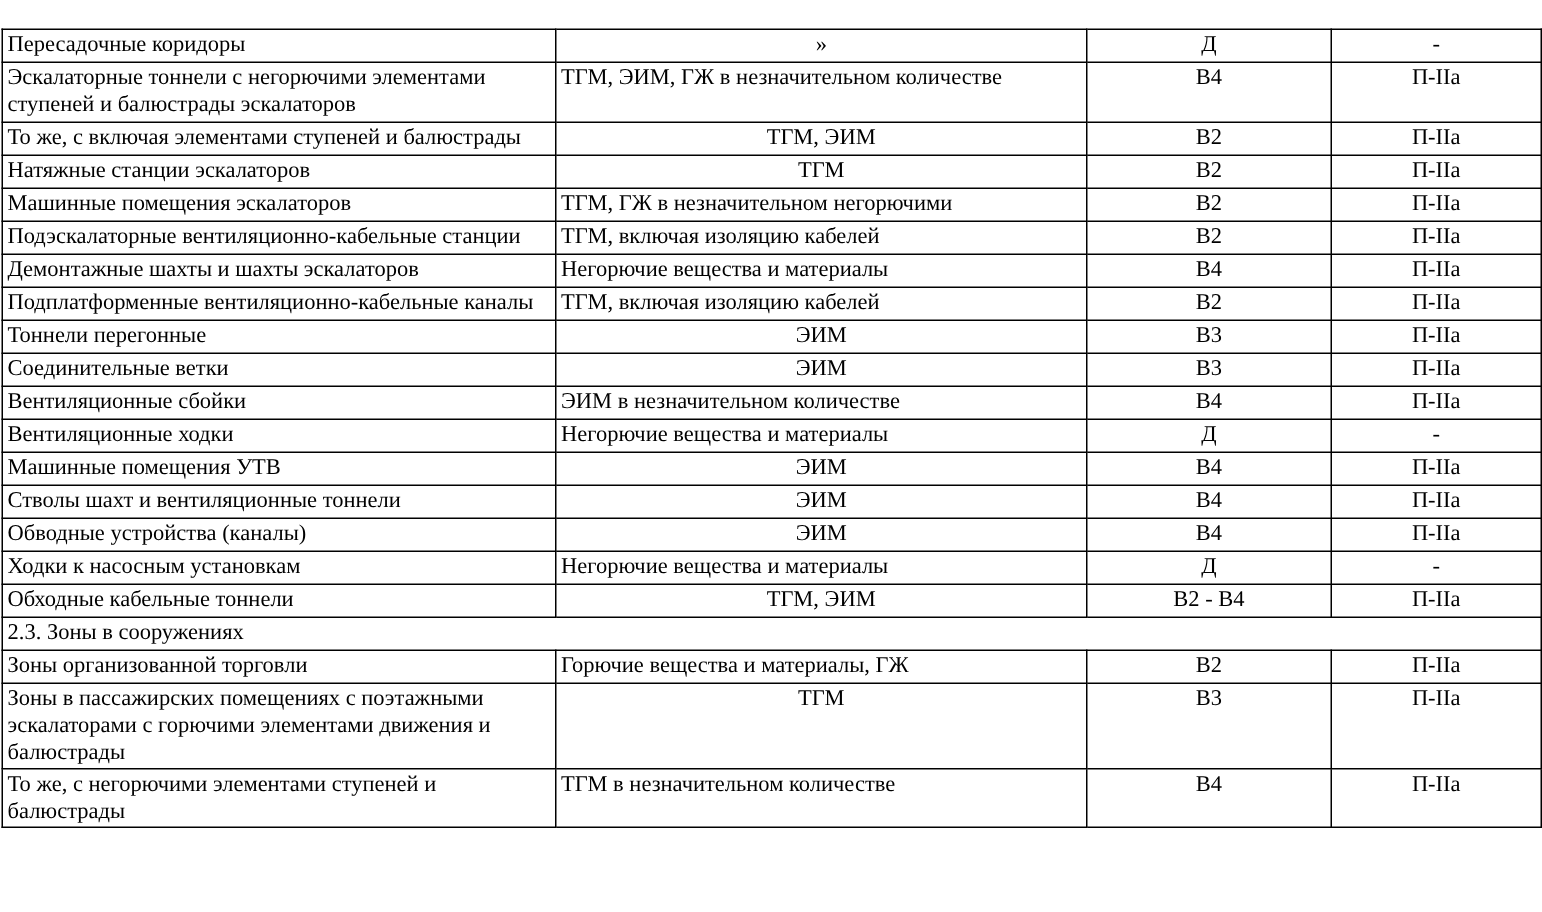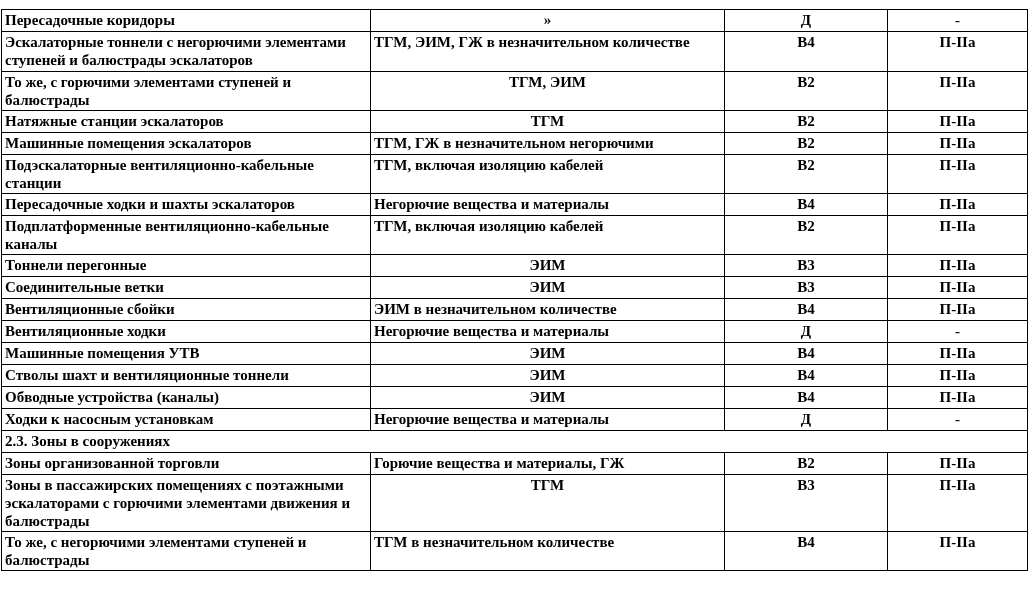--- a/index.html
+++ b/index.html
@@ -12,22 +12,21 @@
     height: 608px;
     overflow: hidden;
     font-family: "Liberation Serif", "DejaVu Serif", serif;
     font-size: 15px;
     color: #000000;
   }
   table.doc-table {
     border-collapse: collapse;
     table-layout: fixed;
     width: 1026px;
-    margin: 9px 0 0 1px;
-    font-weight: bold;
+    margin: 19px 0 0 1px;
   }
   col.c1 { width: 369px; }
   col.c2 { width: 354px; }
   col.c3 { width: 163px; }
   col.c4 { width: 140px; }
   td {
     border: 1px solid #000000;
     padding: 1px 3px;
     vertical-align: top;
     line-height: 18px;
@@ -56,21 +55,21 @@
       <td class="center">Д</td>
       <td class="center">-</td>
     </tr>
     <tr class="tall">
       <td>Эскалаторные тоннели с негорючими элементами ступеней и балюстрады эскалаторов</td>
       <td>ТГМ, ЭИМ, ГЖ в незначительном количестве</td>
       <td class="center">В4</td>
       <td class="center">П-IIа</td>
     </tr>
     <tr>
-      <td>То же, с горючими элементами ступеней и балюстрады</td>
+      <td>То же, с включая элементами ступеней и балюстрады</td>
       <td class="center">ТГМ, ЭИМ</td>
       <td class="center">В2</td>
       <td class="center">П-IIа</td>
     </tr>
     <tr>
       <td>Натяжные станции эскалаторов</td>
       <td class="center">ТГМ</td>
       <td class="center">В2</td>
       <td class="center">П-IIа</td>
     </tr>
@@ -80,21 +79,21 @@
       <td class="center">В2</td>
       <td class="center">П-IIа</td>
     </tr>
     <tr>
       <td>Подэскалаторные вентиляционно-кабельные станции</td>
       <td>ТГМ, включая изоляцию кабелей</td>
       <td class="center">В2</td>
       <td class="center">П-IIа</td>
     </tr>
     <tr>
-      <td>Пересадочные ходки и шахты эскалаторов</td>
+      <td>Демонтажные шахты и шахты эскалаторов</td>
       <td>Негорючие вещества и материалы</td>
       <td class="center">В4</td>
       <td class="center">П-IIа</td>
     </tr>
     <tr>
       <td>Подплатформенные вентиляционно-кабельные каналы</td>
       <td>ТГМ, включая изоляцию кабелей</td>
       <td class="center">В2</td>
       <td class="center">П-IIа</td>
     </tr>
@@ -139,20 +138,26 @@
       <td class="center">ЭИМ</td>
       <td class="center">В4</td>
       <td class="center">П-IIа</td>
     </tr>
     <tr>
       <td>Ходки к насосным установкам</td>
       <td>Негорючие вещества и материалы</td>
       <td class="center">Д</td>
       <td class="center">-</td>
     </tr>
+    <tr>
+      <td>Обходные кабельные тоннели</td>
+      <td class="center">ТГМ, ЭИМ</td>
+      <td class="center">В2 - В4</td>
+      <td class="center">П-IIа</td>
+    </tr>
     <tr class="section-row">
       <td colspan="4">2.3. Зоны в сооружениях</td>
     </tr>
     <tr>
       <td>Зоны организованной торговли</td>
       <td>Горючие вещества и материалы, ГЖ</td>
       <td class="center">В2</td>
       <td class="center">П-IIа</td>
     </tr>
     <tr>

